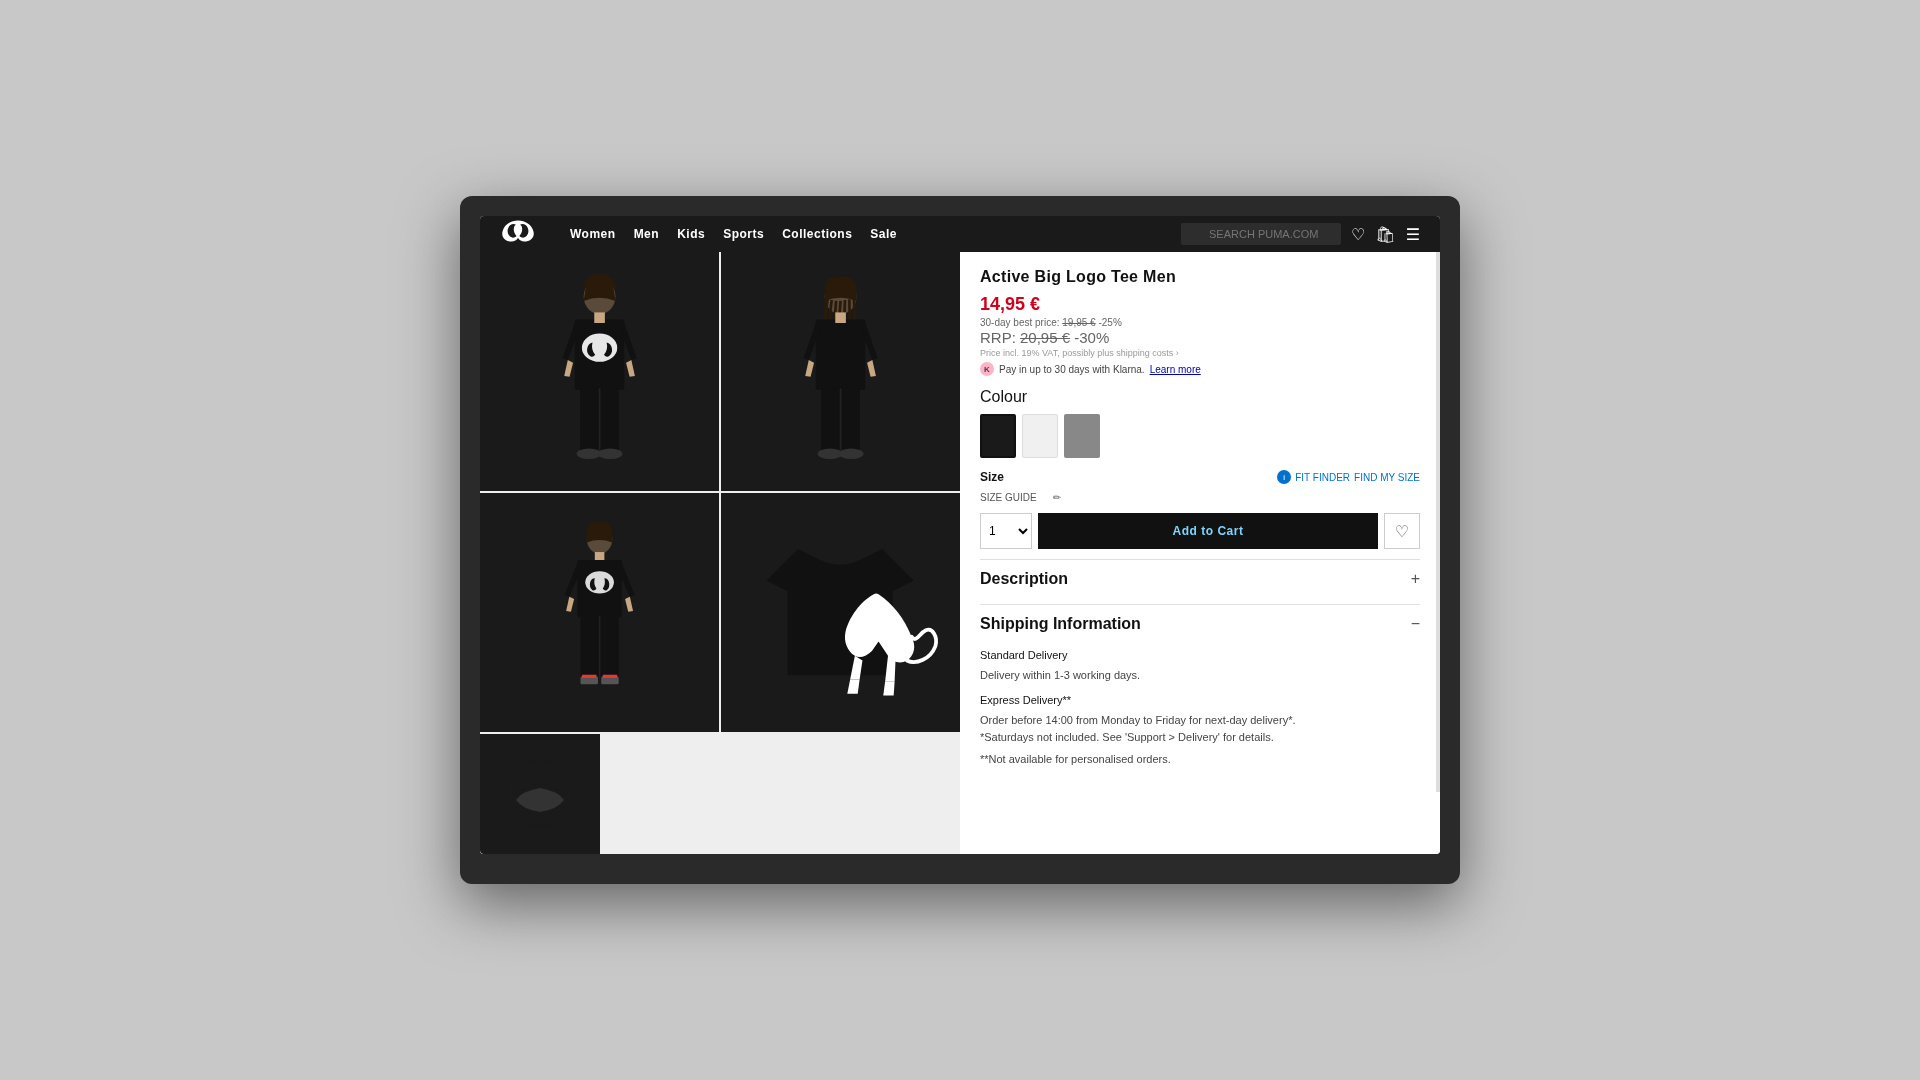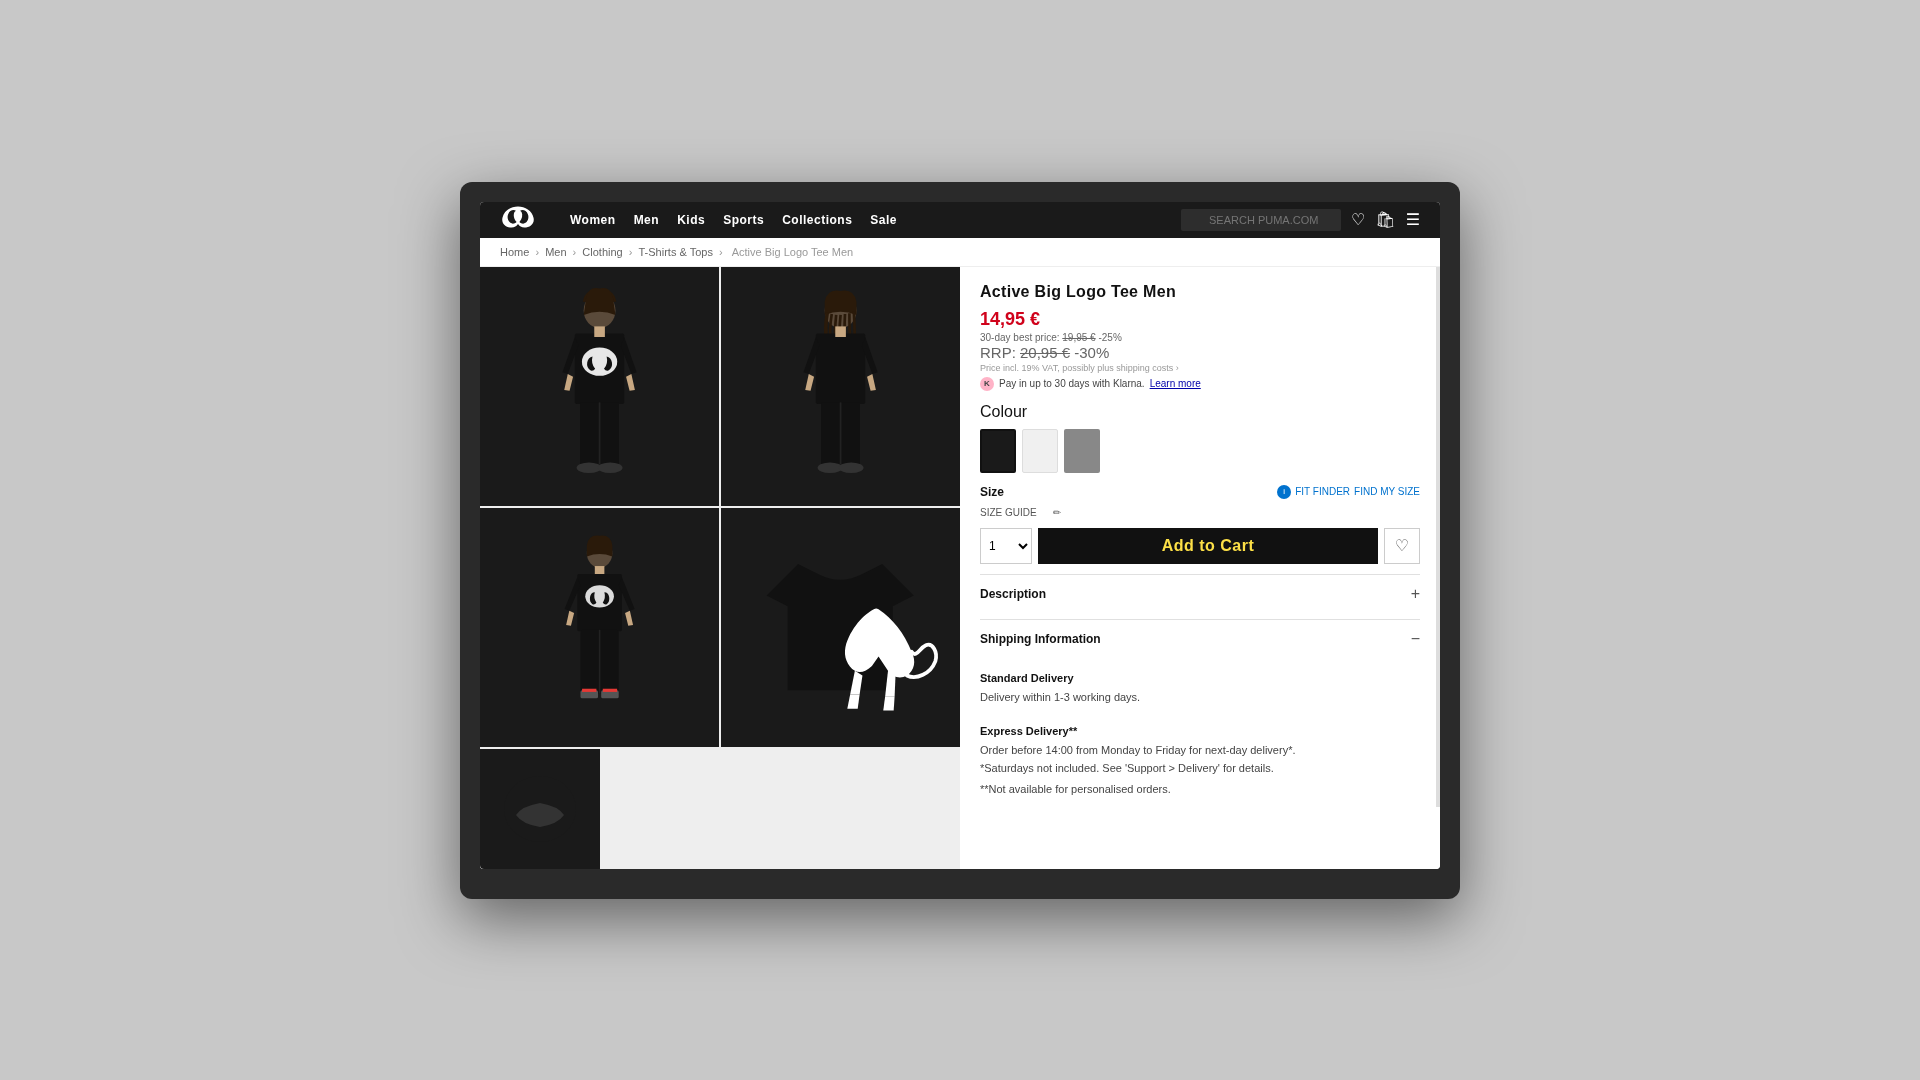--- a/index.html
+++ b/index.html
@@ -299,23 +299,23 @@
       border: 1px solid #ccc;
       background: #fff;
       font-size: 12px;
       padding: 0 4px;
       cursor: pointer;
     }
     .add-to-cart-btn {
       flex: 1;
       height: 36px;
       background: #111;
-      color: #fde047;
+      color: #7dd3fc;
       border: none;
-      font-size: 16px;
+      font-size: 12px;
       font-weight: 700;
       letter-spacing: 0.5px;
       cursor: pointer;
     }
     .wishlist-btn {
       width: 36px;
       height: 36px;
       border: 1px solid #ccc;
       background: #fff;
       cursor: pointer;
@@ -331,39 +331,39 @@
       margin-top: 10px;
     }
     .accordion-header {
       display: flex;
       justify-content: space-between;
       align-items: center;
       padding: 10px 0 6px 0;
       cursor: pointer;
     }
     .accordion-title {
-      font-size: 12px;
+      font-size: 16px;
       font-weight: 700;
       color: #111;
     }
     .accordion-toggle {
       font-size: 16px;
       color: #555;
       font-weight: 300;
     }
     .accordion-content {
       font-size: 11px;
       color: #444;
       line-height: 1.6;
       padding-bottom: 8px;
     }
     .accordion-content .delivery-type {
-      font-weight: 700;
+      font-weight: 400;
       color: #111;
-      margin-top: 16px;
+      margin-top: 8px;
       margin-bottom: 2px;
     }
     .scrollbar-hint {
       position: absolute;
       right: 0;
       top: 0;
       bottom: 0;
       width: 4px;
       background: #ddd;
     }
@@ -394,31 +394,20 @@
         <div class="search-wrapper">
           <span class="search-icon-nav">🔍</span>
           <input class="search-box" type="text" placeholder="SEARCH PUMA.COM" style="">
         </div>
         <span class="nav-icon">♡</span>
         <span class="nav-icon">🛍</span>
         <span class="nav-icon">☰</span>
       </div>
     </nav>
 
-    <div class="breadcrumb">
-      <a>Home</a>
-      <span> › </span>
-      <a>Men</a>
-      <span> › </span>
-      <a>Clothing</a>
-      <span> › </span>
-      <a>T-Shirts &amp; Tops</a>
-      <span> › </span>
-      <span>Active Big Logo Tee Men</span>
-    </div>
 
     <div class="main-content">
 
       <div class="product-images">
 
         <div class="img-cell product-img-front">
           <svg viewBox="0 0 200 230" xmlns="http://www.w3.org/2000/svg" style="width:85%;height:85%">
 
             <ellipse cx="100" cy="30" rx="18" ry="20" fill="#5a4a3a"></ellipse>
 

